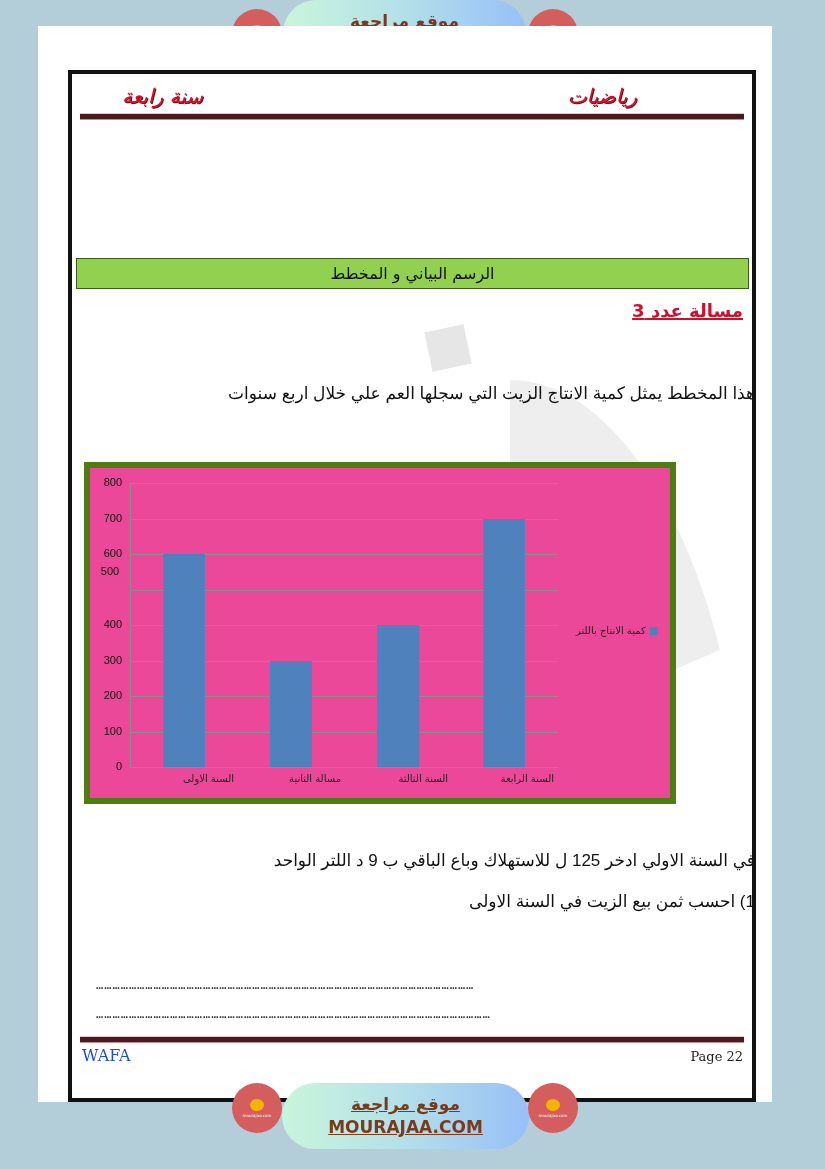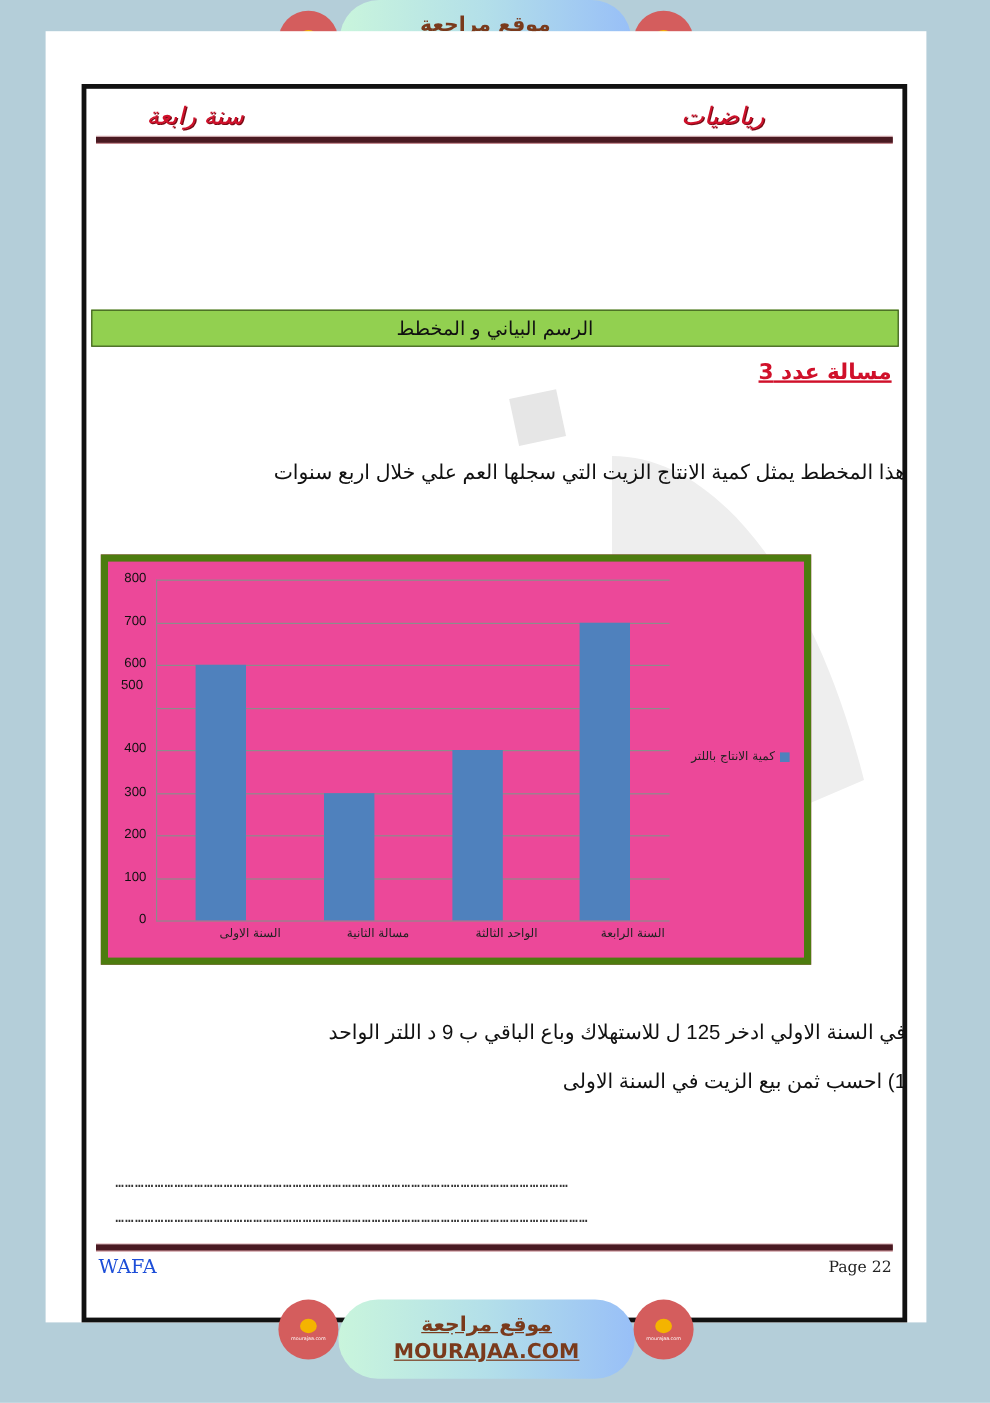--- a/index.html
+++ b/index.html
@@ -174,21 +174,21 @@
     <div class="ytick" style="top:284px;">0</div>
 
     <div class="bar" style="left: 33px; height: 213px; background: rgb(79, 129, 189);"></div>
     <div class="bar" style="left: 140px; height: 106.5px; background: rgb(79, 129, 189);"></div>
     <div class="bar" style="left: 247px; height: 142px; background: rgb(79, 129, 189);"></div>
     <div class="bar" style="left: 353px; height: 248.5px; background: rgb(79, 129, 189);"></div>
   </div>
 
   <div class="xlabel" style="left:94px;">السنة الاولى</div>
   <div class="xlabel" style="left:201px;">مسالة الثانية</div>
-  <div class="xlabel" style="left:308px;">الواحد الثالثة</div>
+  <div class="xlabel" style="left:308px;">السنة الثالثة</div>
   <div class="xlabel" style="left:414px;">السنة الرابعة</div>
 
   <div class="legend">
     <span class="legend-swatch"></span>
     <span>كمية الانتاج باللتر</span>
   </div>
 </div>
 
 <div class="para" style="top:850px;">في السنة الاولي ادخر 125 ل للاستهلاك وباع الباقي ب 9 د اللتر الواحد</div>
 <div class="para" style="top:891px; font-weight:normal;">1) احسب ثمن بيع الزيت في السنة الاولى</div>

